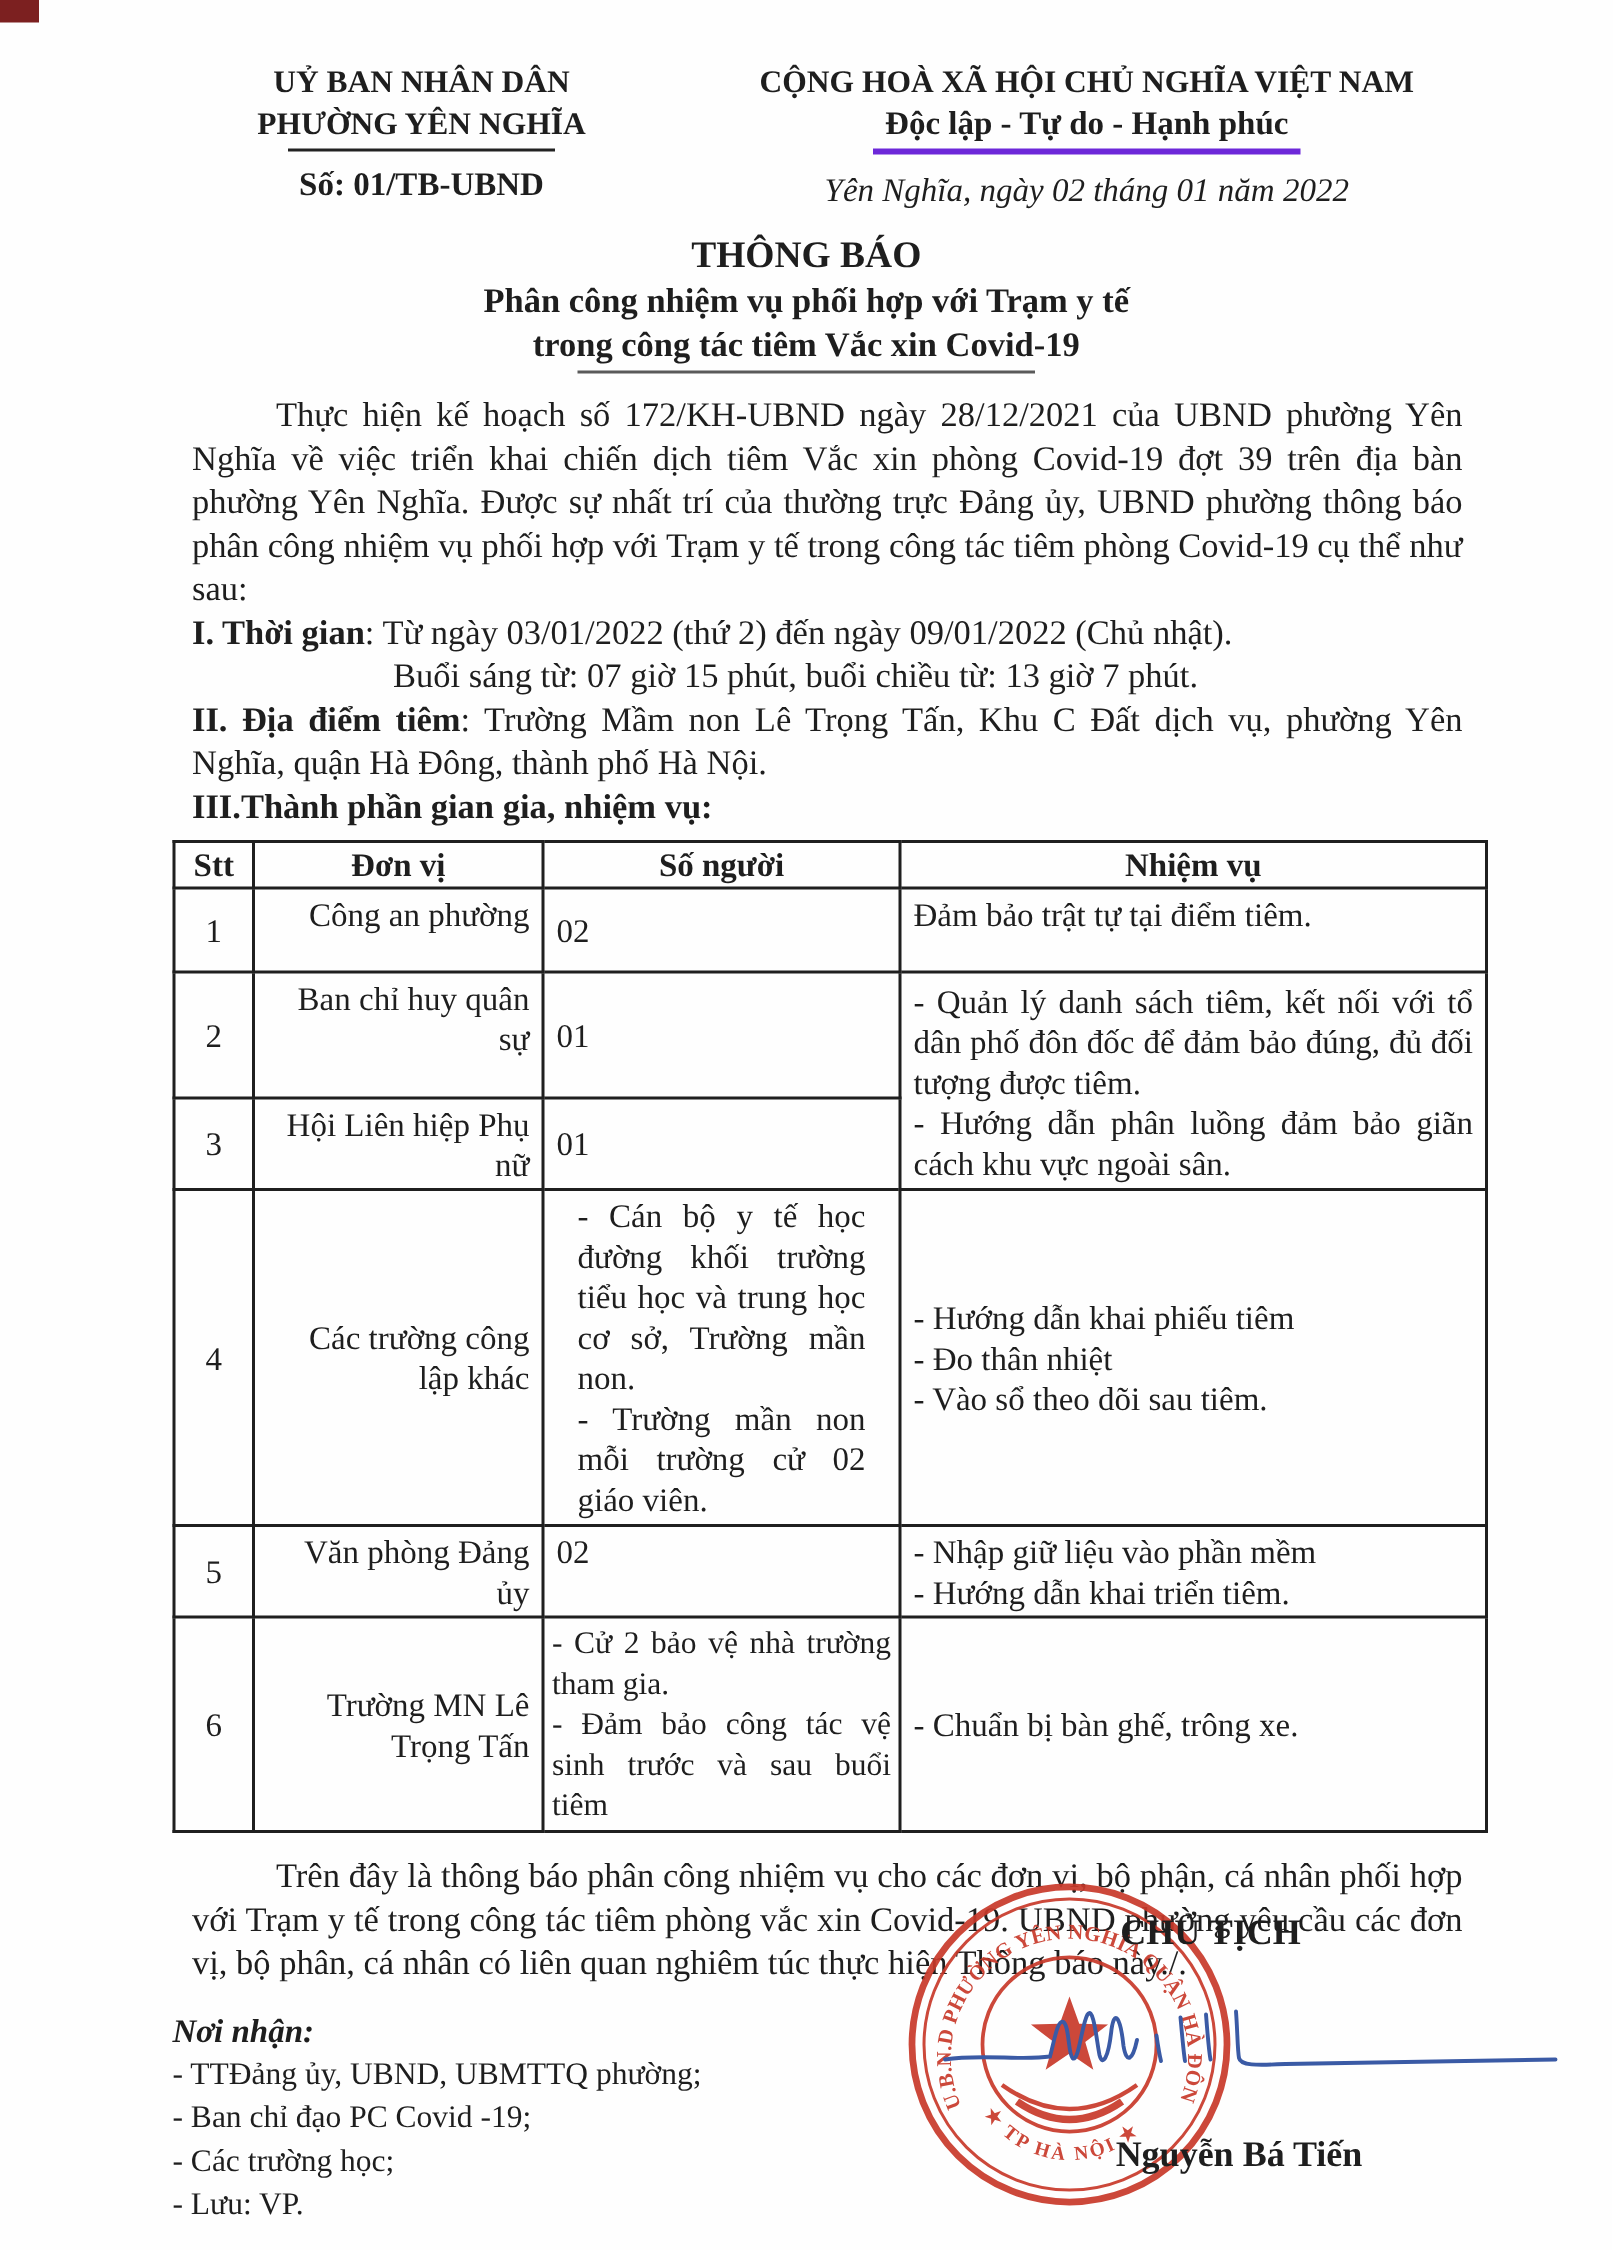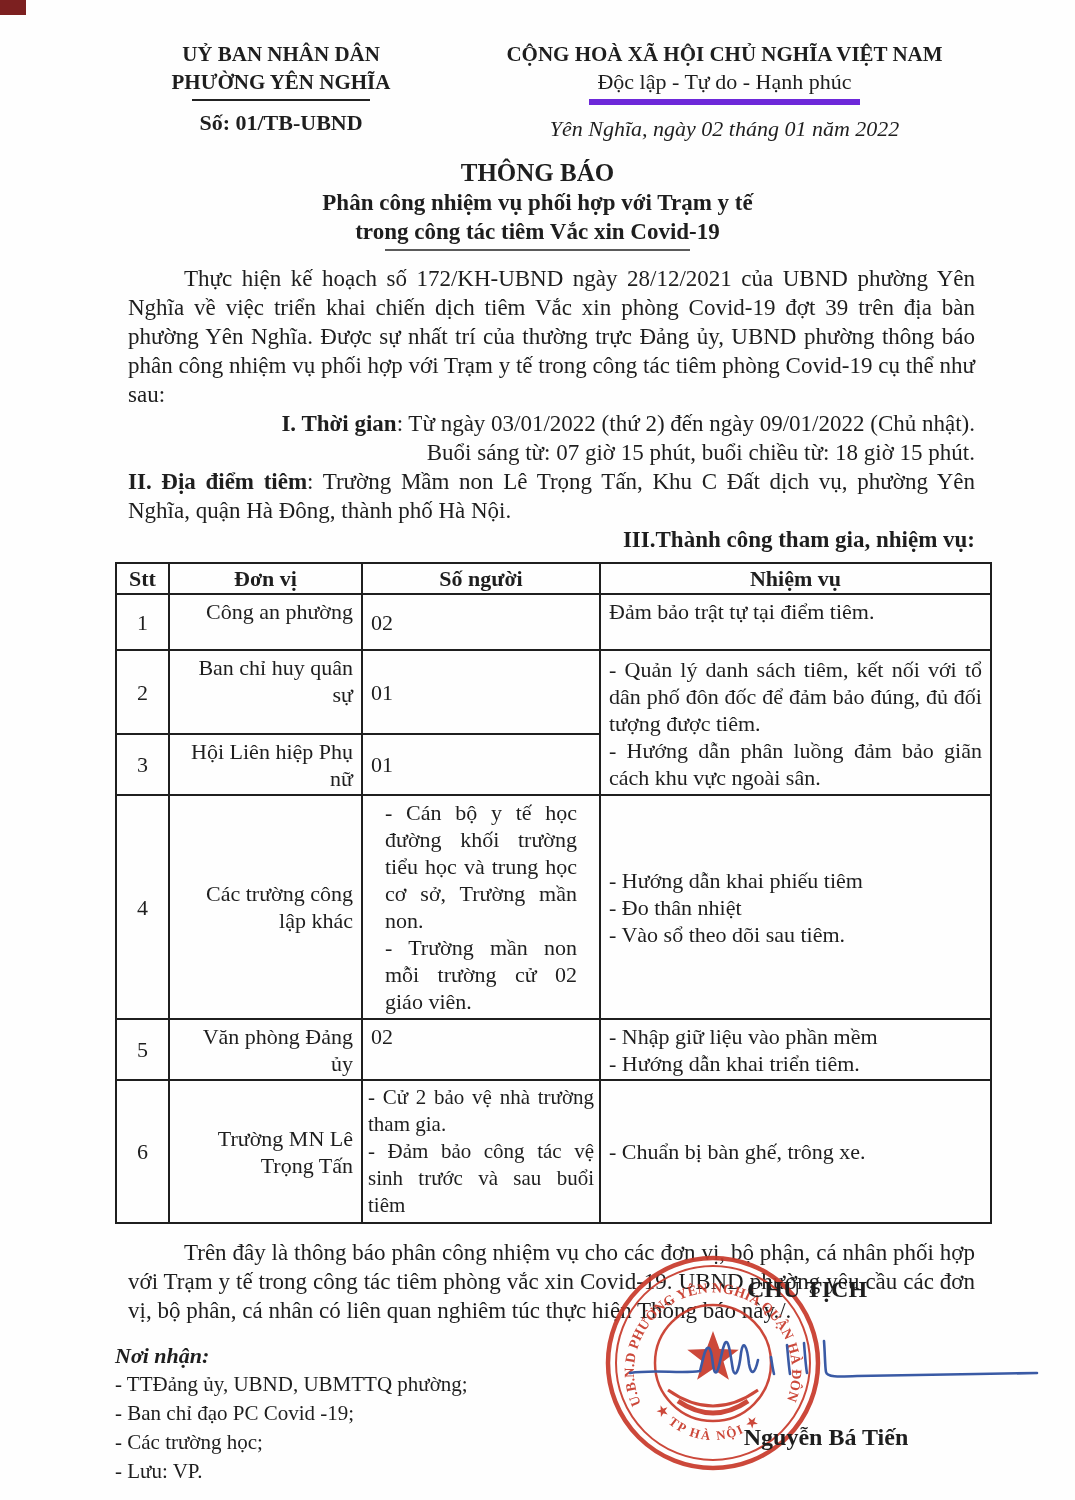--- a/index.html
+++ b/index.html
@@ -12,32 +12,32 @@
   .page { position:relative; width:1075px; height:1500px; overflow:hidden; background:#fefefe; }
   .corner-mark { position:absolute; left:0; top:0; width:26px; height:15px; background:#7c2020; }
 
   
   .header { display:flex; padding:40px 96px 0 116px; }
   .header-left { width:330px; text-align:center; }
   .header-right { flex:1; text-align:center; padding-left:24px; }
   .org-line { font-size:21px; font-weight:bold; line-height:28px; }
   .left-rule { width:178px; border-top:2px solid #222; margin:3px auto 8px auto; }
   .doc-number { font-size:22px; line-height:28px; margin-top:8px;font-weight:bold; }
-  .motto { display:inline-block; font-size:22px; font-weight:normal; line-height:28px;
-           border-bottom:6px solid #6d28d9; padding:0 8px 3px 8px; }
+  .motto { display:inline-block; font-size:22px; font-weight:bold; line-height:28px;
+           border-bottom:4px solid #6d28d9; padding:0 8px 3px 8px; }
   .dateline { font-size:22px; font-style:italic; line-height:28px; margin-top:10px; }
 
   
   .title-block { text-align:center; margin-top:14px; }
   .doc-title { font-size:25px; font-weight:bold; line-height:31px; }
   .doc-sub { font-size:23px; font-weight:bold; line-height:29px; }
   .title-rule { width:305px; border-top:2px solid #5a5a5a; margin:3px auto 0 auto; }
 
   
-  .para, .line { font-size:23px; line-height:29px; margin:0; padding:0 100px 0 128px;text-align:right; }
+  .para, .line { font-size:23px; line-height:29px; margin:0; padding:0 100px 0 128px; }
   .para { text-align:justify; }
   .intro { margin-top:13px; text-indent:56px; }
   .indent2 { padding-left:262px; }
   b.slabel { font-weight:bold; }
 
   
   table.assign { border-collapse:collapse; table-layout:fixed; width:875px;
                  margin:8px 0 0 115px; font-size:22px;border-radius:30px; }
   table.assign th, table.assign td { border:2px solid #1f1f1f; line-height:27px;
                  padding:2px 8px; vertical-align:middle; overflow:hidden; }
@@ -85,23 +85,23 @@
   <div class="title-block">
     <div class="doc-title">THÔNG BÁO</div>
     <div class="doc-sub">Phân công nhiệm vụ phối hợp với Trạm y tế</div>
     <div class="doc-sub">trong công tác tiêm Vắc xin Covid-19</div>
     <div class="title-rule"></div>
   </div>
 
   <p class="para intro">Thực hiện kế hoạch số 172/KH-UBND ngày 28/12/2021 của UBND phường Yên Nghĩa về việc triển khai chiến dịch tiêm Vắc xin phòng Covid-19 đợt 39 trên địa bàn phường Yên Nghĩa. Được sự nhất trí của thường trực Đảng ủy, UBND phường thông báo phân công nhiệm vụ phối hợp với Trạm y tế trong công tác tiêm phòng Covid-19 cụ thể như sau:</p>
 
   <p class="line"><b class="slabel">I. Thời gian</b><span>: Từ ngày 03/01/2022 (thứ 2) đến ngày 09/01/2022 (Chủ nhật).</span></p>
-  <p class="line indent2">Buổi sáng từ: 07 giờ 15 phút, buổi chiều từ: 18 giờ 15 phút.</p>
+  <p class="line indent2">Buổi sáng từ: 07 giờ 15 phút, buổi chiều từ: 13 giờ 7 phút.</p>
   <p class="para"><b class="slabel">II. Địa điểm tiêm</b><span>: Trường Mầm non Lê Trọng Tấn, Khu C Đất dịch vụ, phường Yên Nghĩa, quận Hà Đông, thành phố Hà Nội.</span></p>
-  <p class="line"><b class="slabel">III.Thành công tham gia, nhiệm vụ:</b></p>
+  <p class="line"><b class="slabel">III.Thành phần gian gia, nhiệm vụ:</b></p>
 
   <table class="assign">
     <colgroup>
         <col style="width:53px">
         <col style="width:193px">
         <col style="width:238px">
         <col style="width:391px">
       </colgroup>
     <thead>
       <tr>

